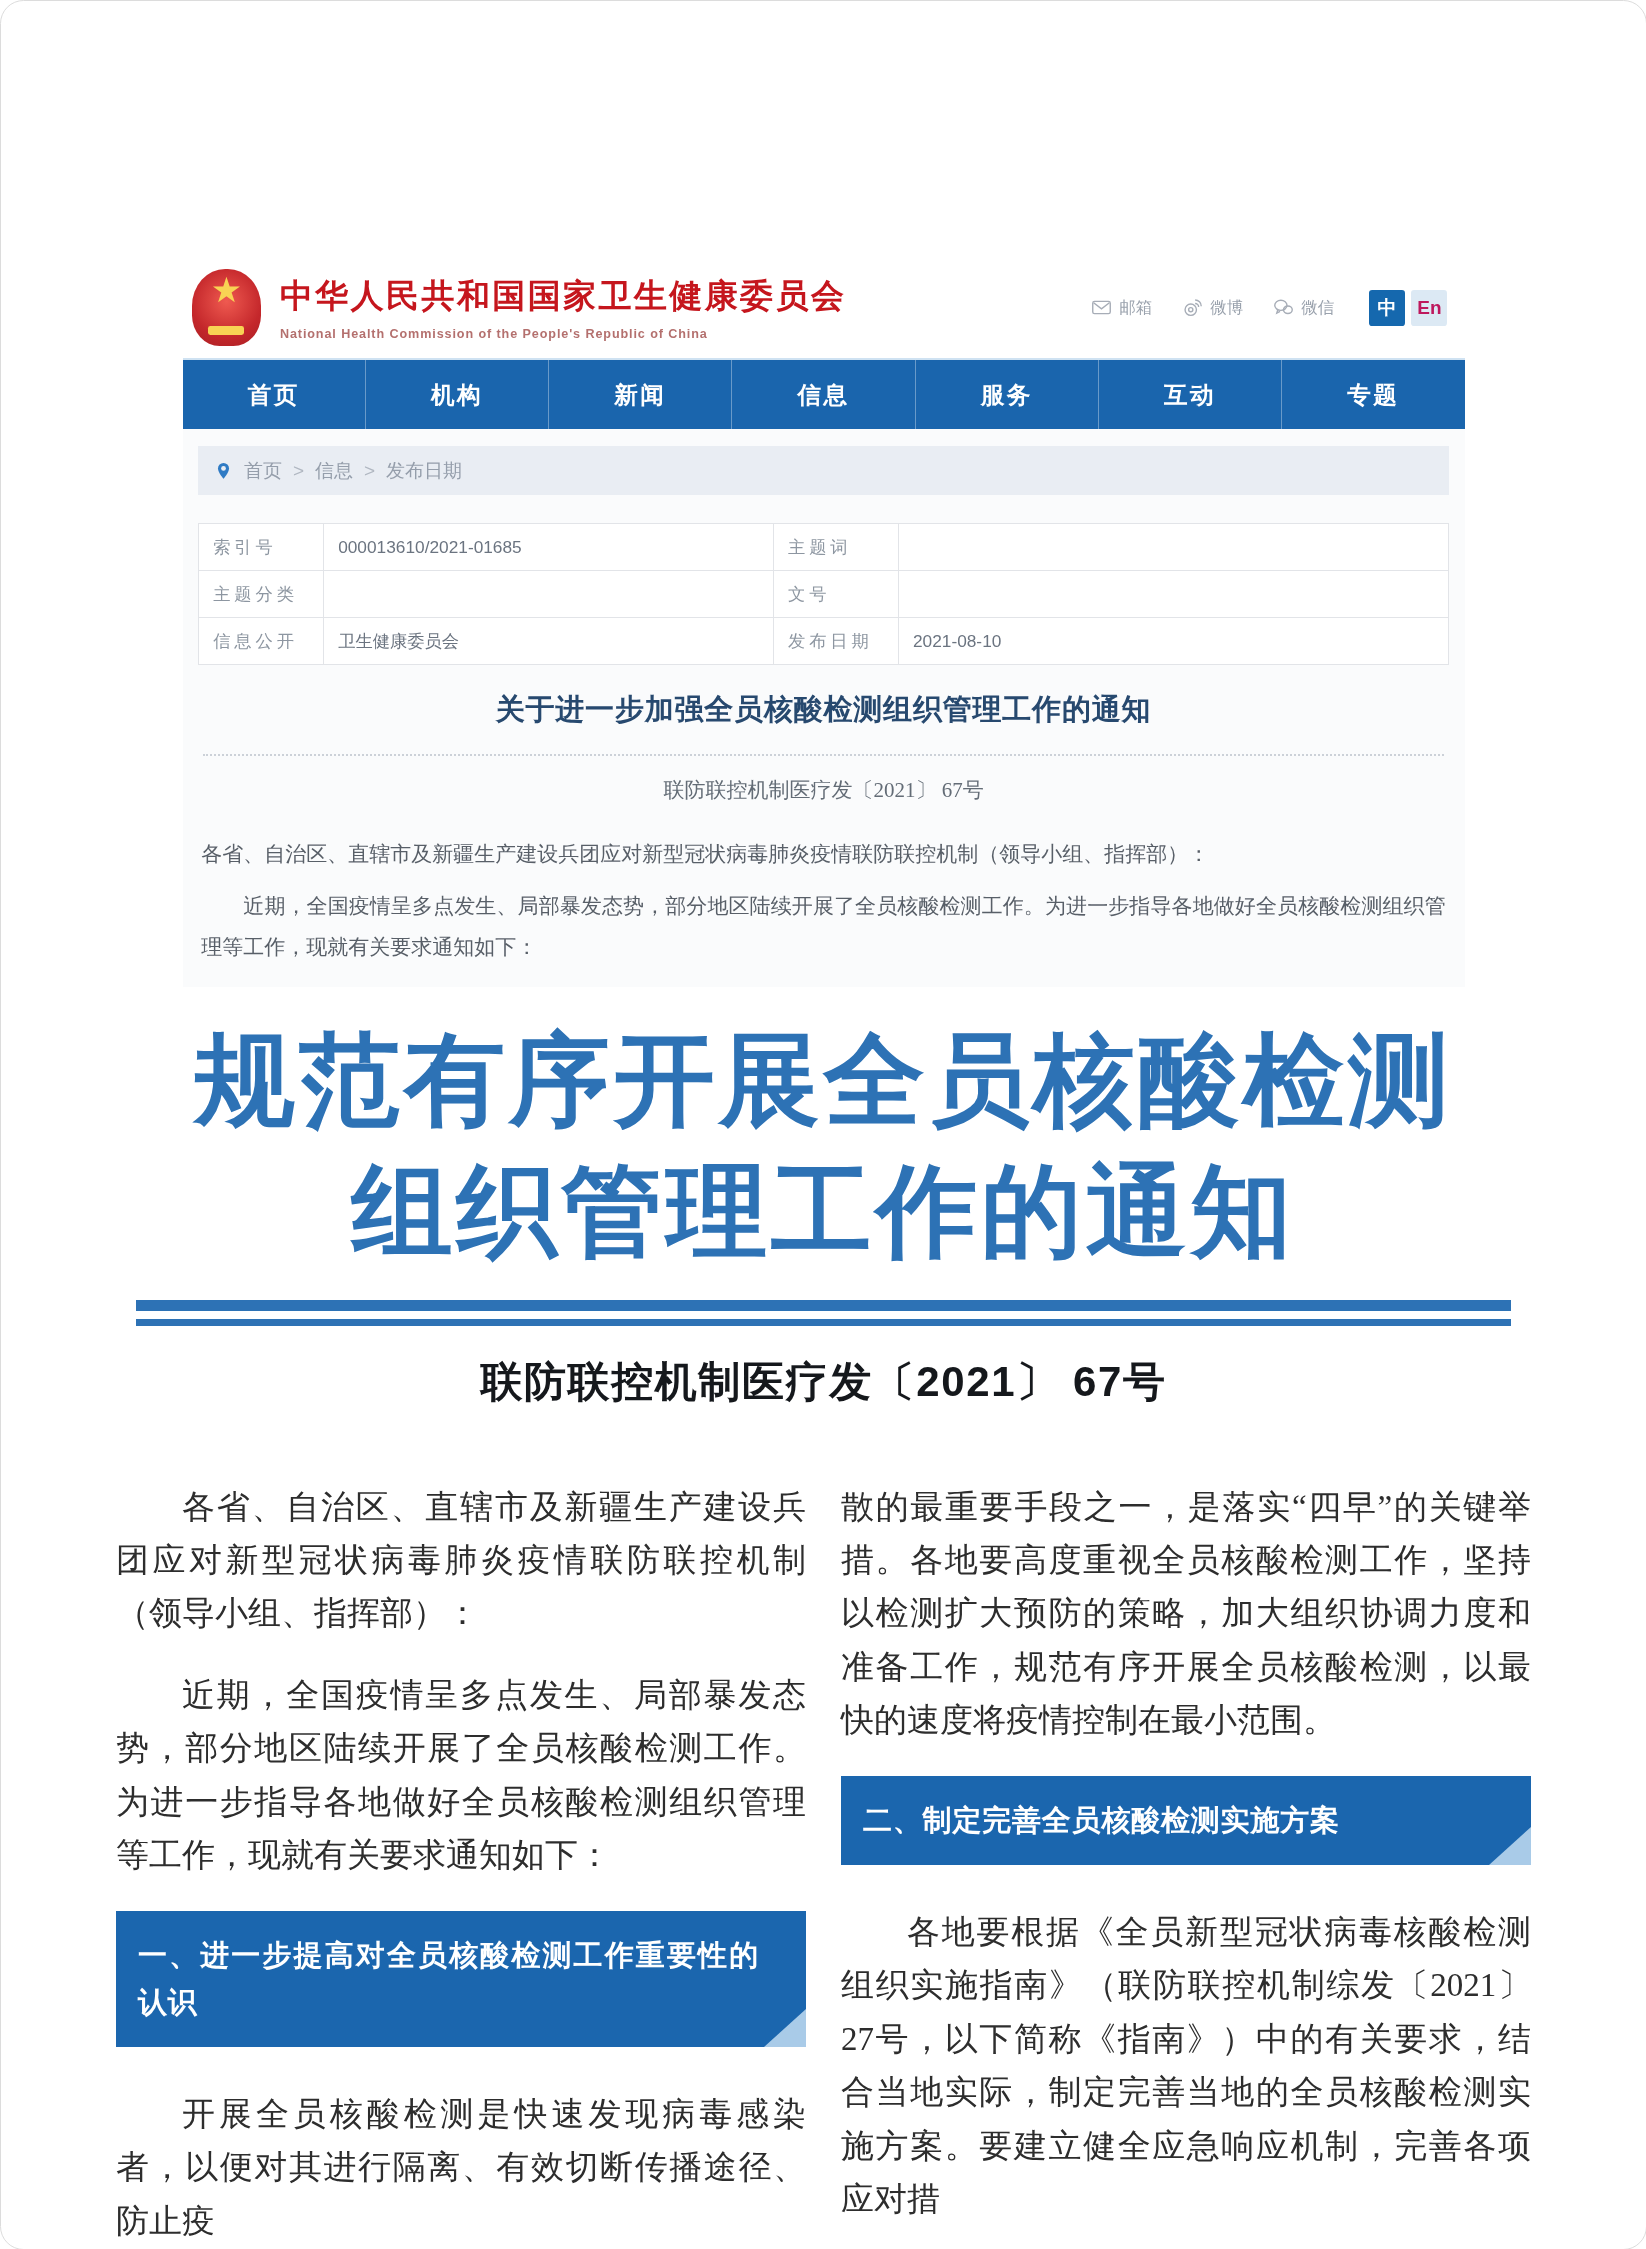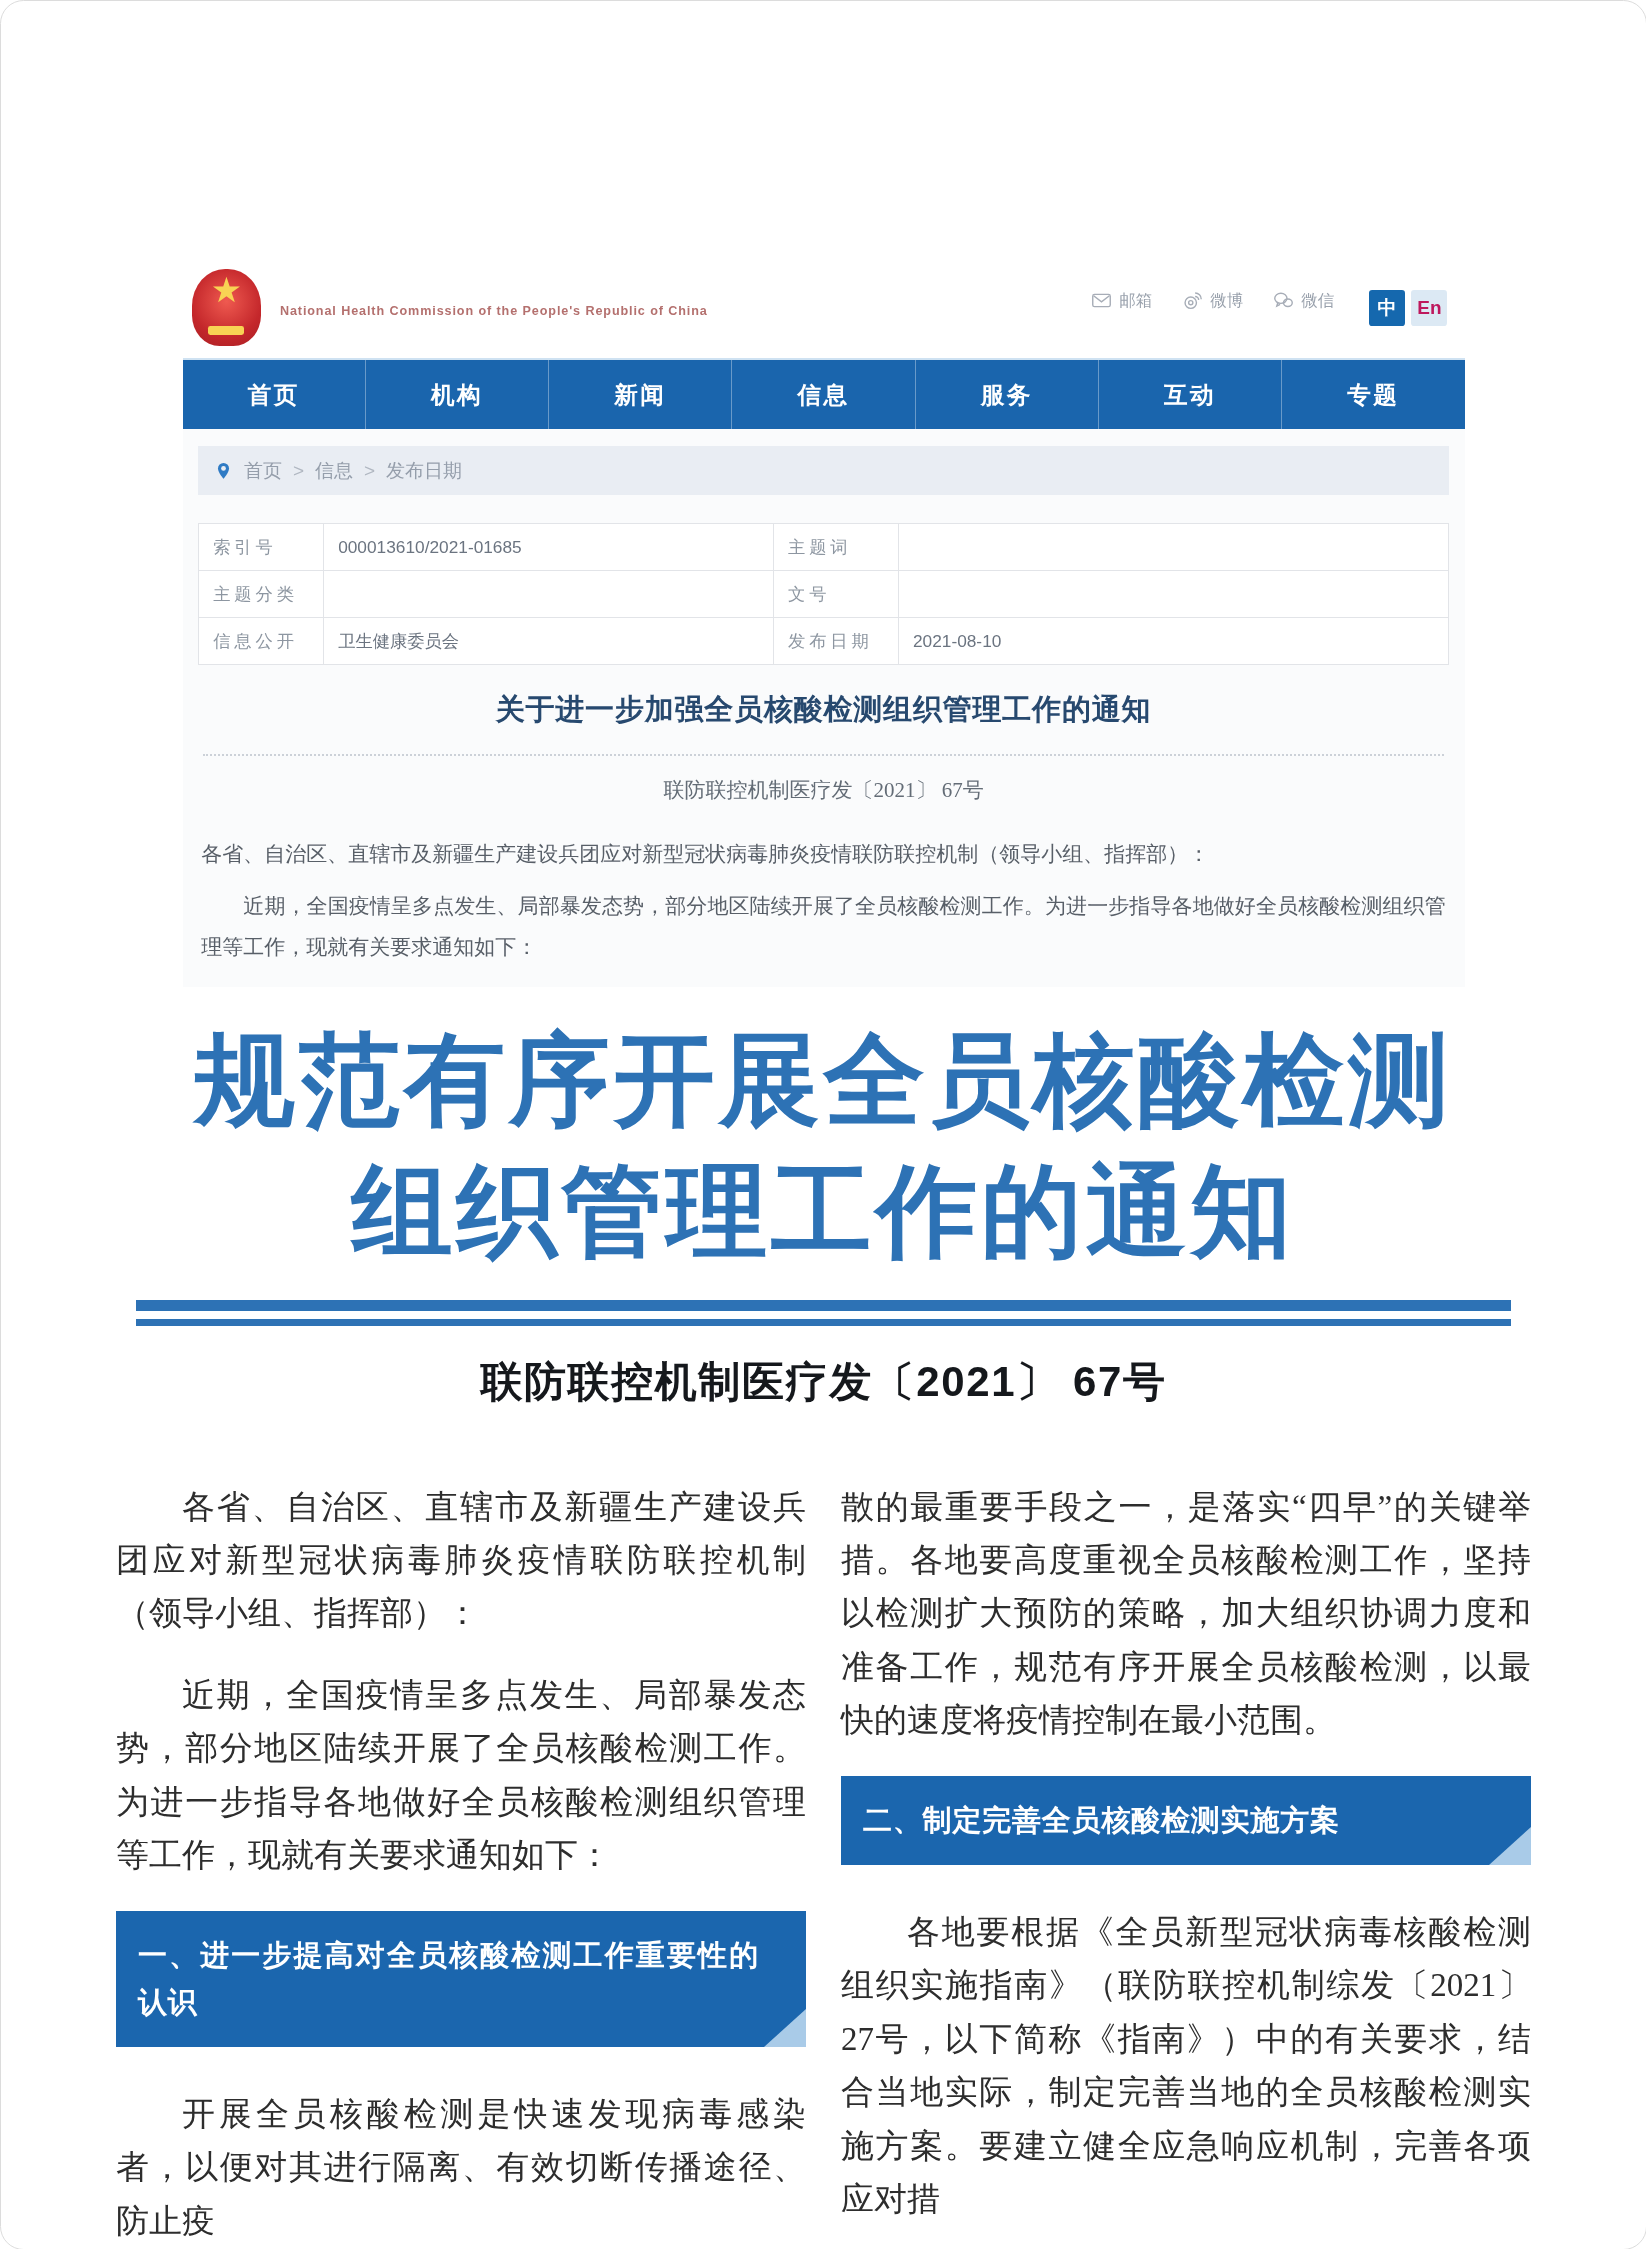--- a/index.html
+++ b/index.html
@@ -16,21 +16,21 @@
   .emblem {
     width:69px; height:77px; position:relative; flex:0 0 auto;
     background:radial-gradient(circle at 50% 42%, #ef5a50 0%, #c4272b 62%, #a81f24 100%);
     border-radius:48% 48% 40% 40%;
   }
   .emblem .star { position:absolute; top:3.1px; left:50%; transform:translateX(-50%); color:#f8d354; font-size:35px; line-height:1; }
   .emblem .gate { position:absolute; bottom:11px; left:50%; transform:translateX(-50%); width:36px; height:9.4px; background:#f8d354; border-radius:2.4px; }
   .org-cn { font-size:33px; font-weight:bold; color:#c5161d; letter-spacing:2.4px; white-space:nowrap; }
   .org-en { margin-top:7.9px; font-size:12.6px; font-weight:bold; color:#b4706e; letter-spacing:0.9px; white-space:nowrap; }
 
-  .header-right { display:flex; align-items:flex-start; gap:30px; padding-right:7.9px; }
+  .header-right { display:flex; align-items:center; gap:30px; padding-right:7.9px; }
   .quick-link { display:flex; align-items:center; gap:7px; color:#9aa2ad; font-size:16.5px; cursor:pointer; }
   .quick-link svg { width:21px; height:21px; stroke:#a7adb7; fill:none; stroke-width:1.6; }
   .lang { display:flex; gap:6.3px; margin-left:4.7px; }
   .lang button { width:36px; height:36px; border:none; font-size:19px; font-weight:bold; border-radius:3.1px; cursor:pointer; font-family:inherit; }
   .lang-zh { background:#1568ae; color:#fff; }
   .lang-en { background:#dce9f4; color:#be185d; }
 
   .shot-nav { display:flex; height:69px; background:#1a65ad; border-top:2.4px solid #cfe2f2; }
   .nav-item { flex:1; display:flex; align-items:center; justify-content:center; color:#fff; font-size:23.6px;
     font-weight:bold; letter-spacing:2.4px; border-left:0.8px solid rgba(255,255,255,.35); cursor:pointer; }
@@ -82,20 +82,21 @@
 
   <section class="shot">
 
     <header class="shot-header">
       <div class="logo">
         <div class="emblem">
           <span class="star">★</span>
           <span class="gate"></span>
         </div>
         <div class="org-names">
+          <div class="org-cn">中华人民共和国国家卫生健康委员会</div>
           <div class="org-en">National Health Commission of the People's Republic of China</div>
         </div>
       </div>
 
       <div class="header-right">
         <div class="quick-link">
           <svg viewBox="0 0 24 24">
               <rect x="2" y="5" width="20" height="14" rx="2"></rect>
               <path d="M3 6.5l9 7 9-7"></path>
             </svg>

